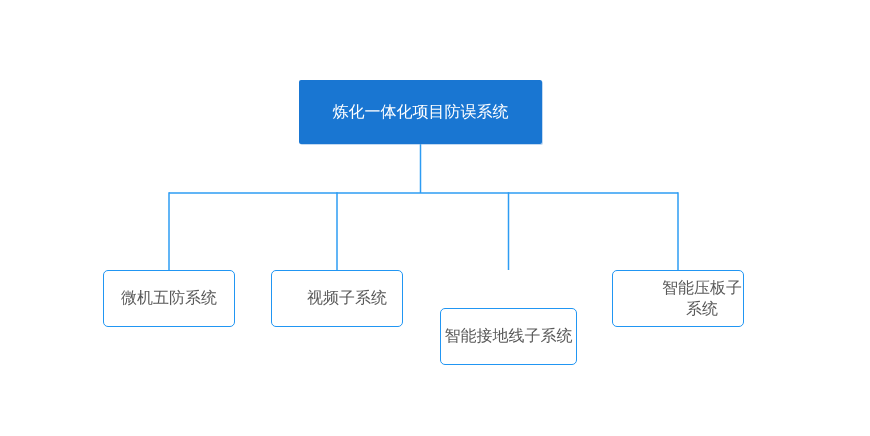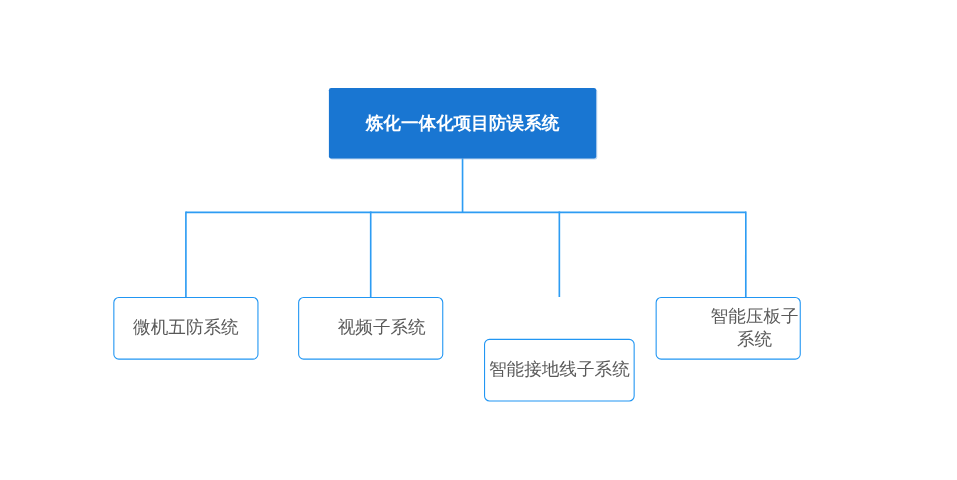--- a/index.html
+++ b/index.html
@@ -41,37 +41,37 @@
     text-align: center;
   }
   .root-node {
     left: 299px;
     top: 80px;
     width: 243px;
     height: 64px;
     background: var(--root-fill);
     color: var(--root-text);
     font-size: 16px;
-    font-weight: bold;
+    font-weight: normal;
     border-radius: 2px;
     box-shadow: 1px 1px 0 rgba(120,170,225,0.45);
   }
   .child-node {
     top: 270px;
     height: 57px;
     background: #ffffff;
     border: 1.5px solid var(--child-border);
     border-radius: 5px;
     color: var(--child-text);
     font-size: 16px;
   }
   .child-1 { left: 103px; width: 132px; }
   .child-2 { left: 271px; width: 132px; padding-left: 20px; }
   .child-3 { left: 440px; width: 137px; margin-top: 38px; }
-  .child-4 { left: 596px; width: 132px; padding-left: 48px; }
+  .child-4 { left: 612px; width: 132px; padding-left: 48px; }
 </style>
 </head>
 <body>
 
 <div class="canvas">
 
   <svg class="connectors" viewBox="0 0 870 436" width="870" height="436" aria-hidden="true">
 
     <line x1="420.5" y1="144" x2="420.5" y2="193"></line>
 

